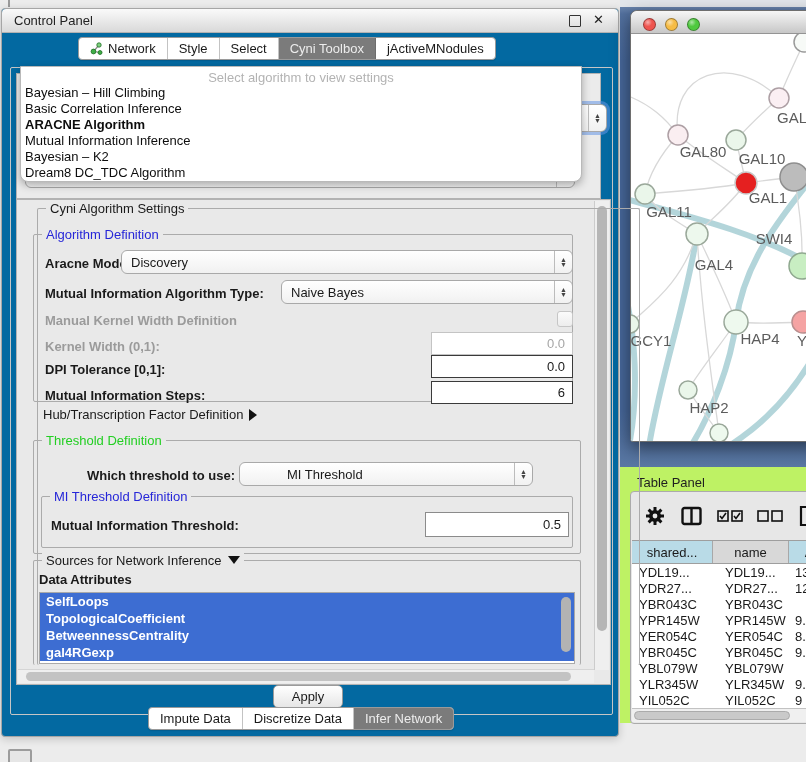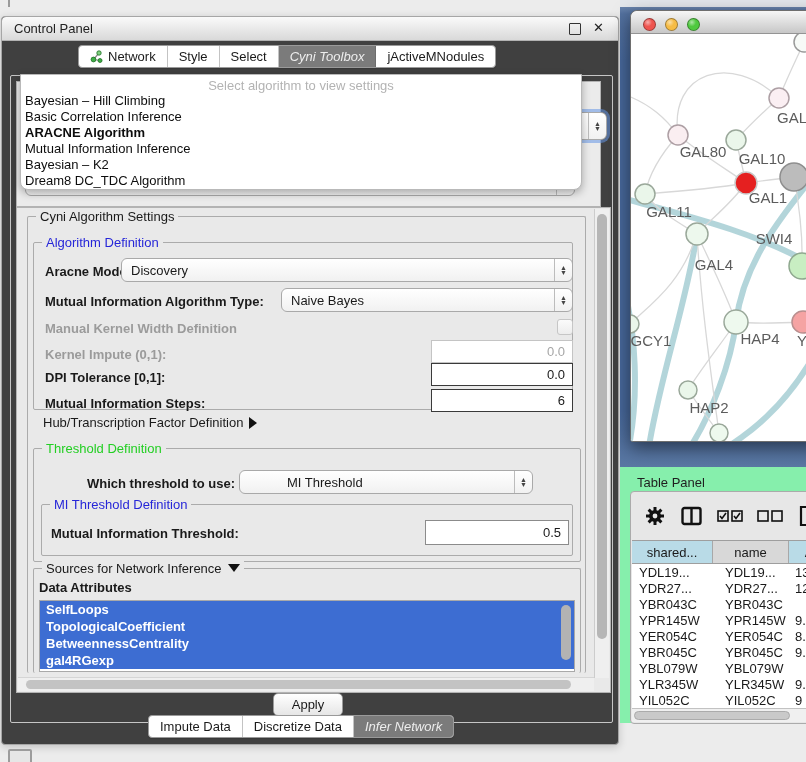--- a/index.html
+++ b/index.html
@@ -2,37 +2,37 @@
 <html><head>
 <meta charset="utf-8">
 <style>
   html,body{margin:0;padding:0;}
   body{width:806px;height:762px;overflow:hidden;background:#ececec;
        font-family:"Liberation Sans","DejaVu Sans",sans-serif;font-size:13px;color:#1a1a1a;}
   .abs{position:absolute;}
   #app{position:relative;width:806px;height:762px;overflow:hidden;}
 
   
-  #cp-window{left:1px;top:8px;width:616px;height:727px;background:#404040;
-             border:1px solid #a6a6a6;border-radius:4px;box-shadow:0 2px 8px rgba(0,0,0,.18);margin-top:8px;}
+  #cp-window{left:1px;top:8px;width:616px;height:727px;background:#0369a1;
+             border:1px solid #a6a6a6;border-radius:4px;box-shadow:0 2px 8px rgba(0,0,0,.18);}
   #cp-titlebar{left:0;top:0;right:0;height:23px;border-bottom:1px solid #b2b2b2;
                background:linear-gradient(#fafafa,#d9d9d9);border-radius:4px 4px 0 0;}
   #cp-title{left:12px;top:4px;font-size:13px;color:#222;}
   .tb-btn{top:4px;width:15px;height:15px;text-align:center;line-height:14px;color:#222;cursor:default;}
   #float-btn{right:36px;}
   #close-btn{right:12px;font-weight:bold;}
   #float-glyph{display:inline-block;width:10px;height:10px;border:1.6px solid #333;border-radius:1px;margin-top:2px;}
 
   
   .seg-group{display:flex;background:#ffffff;border:1px solid #9a9a9a;border-radius:4px;
              height:21px;overflow:hidden;box-shadow:0 1px 1px rgba(0,0,0,.12);}
   .seg{display:flex;align-items:center;padding:0 11px;border-right:1px solid #c3c3c3;
        font-size:13px;color:#1a1a1a;white-space:nowrap;cursor:default;}
   .seg:last-child{border-right:none;}
-  .seg.selected{background:#7b7b7b;color:#ededed;border-right-color:#6d6d6d;font-style:italic;}
+  .seg.selected{background:#7b7b7b;color:#ededed;border-right-color:#6d6d6d;}
   .seg .tabicon{margin-right:5px;display:inline-flex;}
 
   
   #content-frame{left:8px;top:58px;width:601px;height:646px;border:1px solid #c6c6c6;border-radius:2px;}
 
   
   #hidden-panel{left:14px;top:64px;width:583px;height:124px;border:1px solid #b3b3b3;background:#ebebeb;z-index:2;}
   .combo{background:linear-gradient(#ffffff,#f1f1f1);border:1px solid #a9a9a9;border-radius:6px;
          display:flex;align-items:center;box-sizing:border-box;gap:22px;}
   .combo .cval{flex:1;padding-left:9px;overflow:hidden;white-space:nowrap;}
@@ -88,21 +88,21 @@
   #desktop{left:620px;top:0;width:186px;height:467px;background:linear-gradient(180deg,#7e96ba 0,#53719f 14px,#47689b 60px,#47689b 88%,#5a78a3 100%);}
   #top-strip{left:620px;top:0;width:186px;height:7px;background:#e3e7ec;}
   #net-window{left:630px;top:10px;width:200px;height:430px;background:#ffffff;border:1px solid #6e6e6e;
               border-radius:7px 7px 3px 3px;box-shadow:0 6px 18px rgba(0,0,0,.5);overflow:hidden;}
   #net-titlebar{left:0;top:0;right:0;height:22px;background:linear-gradient(#f6f6f6,#c7c7c7);
                 border-bottom:1px solid #949494;border-radius:7px 7px 0 0;}
   .light{top:7px;width:13px;height:13px;border-radius:50%;box-sizing:border-box;}
   #net-canvas{left:0;top:23px;width:200px;height:407px;background:#ffffff;}
 
   
-  #table-area{left:620px;top:467px;width:186px;height:256px;background:#86efac;text-decoration:underline;}
+  #table-area{left:620px;top:467px;width:186px;height:256px;background:#bef264;text-decoration:underline;}
   #table-panel-title{left:17px;top:8px;font-size:13px;color:#1f1f1f;}
   #table-container{left:10px;top:24px;width:200px;height:231px;background:#e7e7e7;border:1px solid #ababab;border-radius:4px;}
   #tbl-toolbar{left:0;top:0;right:0;height:47px;display:flex;align-items:center;}
   .tbl-icon{margin-left:14px;display:inline-flex;}
   #tbl{left:1px;top:48px;width:198px;bottom:14px;background:#ffffff;border-top:1px solid #9e9e9e;overflow:hidden;}
   #tbl-header{display:flex;height:22px;border-bottom:1px solid #9e9e9e;font-size:13px;}
   .th{display:flex;align-items:center;justify-content:center;border-right:1px solid #a8a8a8;box-sizing:border-box;background:#d8d8d8;}
   .th.hl{background:#b9dbe7;}
   .trow{display:flex;height:16px;font-size:13px;align-items:center;}
   .td{overflow:hidden;white-space:nowrap;box-sizing:border-box;}
@@ -187,21 +187,21 @@
     </div>
 
     <div class="abs" id="settings-scroll">
       <div class="abs" id="v-scrollbar">
           <div class="abs" id="v-thumb"></div>
         </div>
       <div class="abs" id="h-scrollbar">
           <div class="abs" id="h-thumb"></div>
         </div>
 
-      <div class="abs groupbox" style="left:10px;top:8px;width:557px;height:456px;border-bottom:none;">
+      <div class="abs groupbox" style="left:20px;top:8px;width:557px;height:456px;border-bottom:none;padding-left:44px;">
         <span class="gb-title">Cyni Algorithm Settings</span>
       </div>
 
       <div class="abs groupbox" style="left:16px;top:34px;width:538px;height:166px;">
         <span class="gb-title gb-blue">Algorithm Definition</span>
       </div>
 
       <div class="lbl b" style="left:28px;top:56px;">Aracne Mode:</div>
       <div class="abs combo" style="left:104px;top:50px;width:452px;height:24px;">
         <span class="cval">Discovery</span>
@@ -216,21 +216,21 @@
         <span class="cval">Naive Bayes</span>
         <span class="stepper">
             <i>▲</i>
             <i>▼</i>
           </span>
       </div>
 
       <div class="lbl b dis" style="left:28px;top:113px;">Manual Kernel Width Definition</div>
       <div class="abs" id="kernel-checkbox" style="left:540px;top:111px;"></div>
 
-      <div class="lbl b dis" style="left:28px;top:139px;">Kernel Impute (0,1):</div>
+      <div class="lbl b dis" style="left:28px;top:139px;">Kernel Width (0,1):</div>
       <div class="field ds" style="left:414px;top:132px;width:142px;height:23px;">0.0</div>
 
       <div class="lbl b" style="left:28px;top:162px;">DPI Tolerance [0,1]:</div>
       <div class="field en" style="left:414px;top:155px;width:142px;height:23px;">0.0</div>
 
       <div class="lbl b" style="left:28px;top:188px;">Mutual Information Steps:</div>
       <div class="field en" style="left:414px;top:181px;width:142px;height:23px;">6</div>
 
       <div class="lbl" style="left:26px;top:207px;"><span>Hub/Transcription Factor Definition</span><span class="tri-right"></span></div>
 

